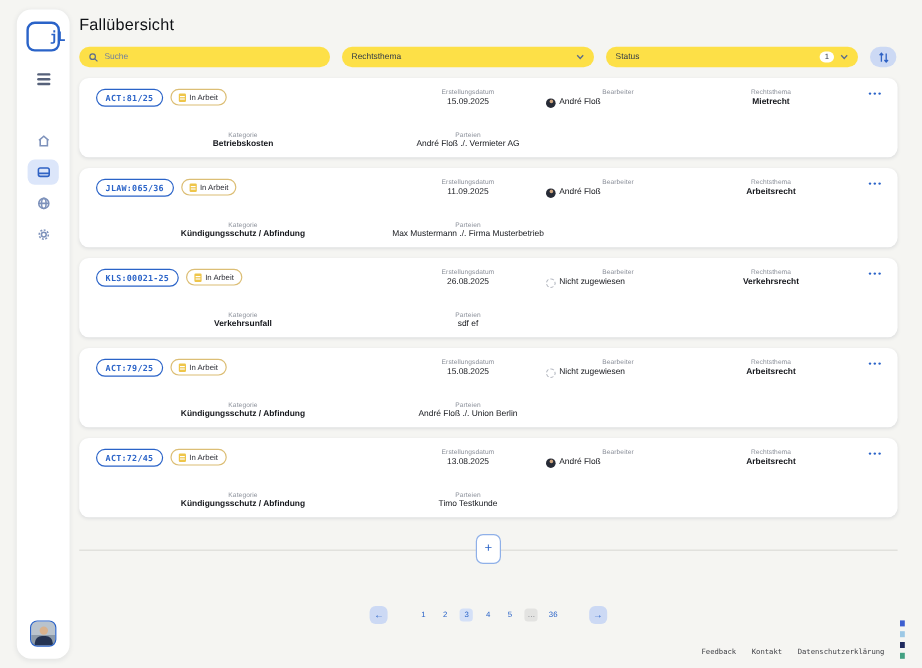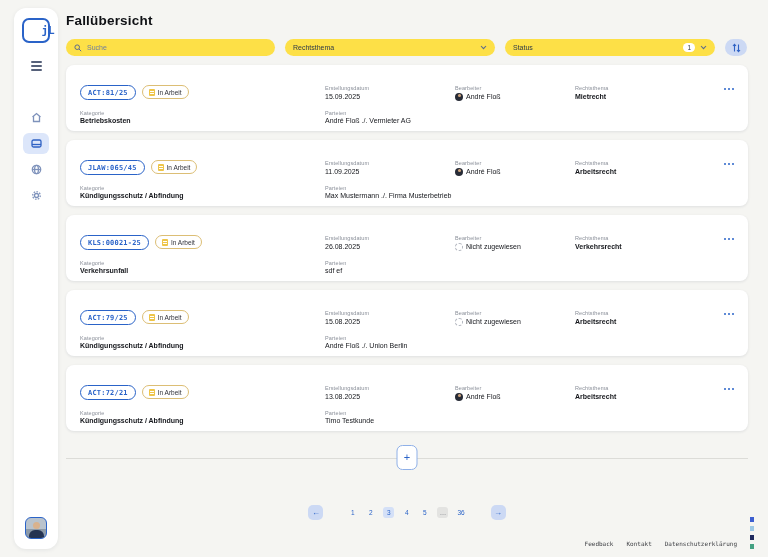--- a/index.html
+++ b/index.html
@@ -22,40 +22,40 @@
   .nav-item.active svg { stroke:#2f62c4; }
   .sidebar-spacer { flex:1; }
   .avatar { width:22px; height:22px; border:1.5px solid #2a63c8; border-radius:6px; overflow:hidden;
             background:linear-gradient(#b9c3cd 0 55%, #8d9aa8 55% 100%); position:relative; cursor:pointer; }
   .avatar .head { position:absolute; top:4px; left:7px; width:7px; height:7px; border-radius:50%; background:#d9b28e; }
   .avatar .body { position:absolute; bottom:0; left:3px; width:15px; height:8px;
                   border-radius:6px 6px 0 0; background:#243352; }
 
   
   .main { position:absolute; left:66px; top:8px; width:682px; }
-  h1 { font-size:13.5px; font-weight:bold; color:#0f1115; margin-top:5px; letter-spacing:.2px; }
+  h1 { font-size:13.5px; font-weight:normal; color:#0f1115; margin-top:5px; letter-spacing:.2px; }
 
   .filter-row { margin-top:11px; display:flex; gap:10px; }
   .control { height:17px; background:#fde047; border-radius:9px; display:flex; align-items:center;
              padding:0 8px; font-size:7px; color:#2f3947; }
   .search { width:209px; gap:5px; }
   .search input { flex:1; border:none; background:transparent; outline:none; font-size:7px;
                   font-family:"Liberation Sans",sans-serif; color:#33405e; }
   .search input::placeholder { color:#6f7d9f; }
   .select { width:210px; cursor:pointer; }
   .select .spacer { flex:1; }
   .count-pill { background:#ffffff; border-radius:5px; padding:1px 4px; font-size:6.5px; color:#2f3947; margin-right:5px; }
   .chev { width:7px; height:5px; }
   .sort-btn { width:22px; justify-content:center; padding:0; cursor:pointer; background:#ccd9f4; }
 
   
   .cards { margin-top:9px; display:flex; flex-direction:column; gap:9px; }
   .card { height:66px; background:#ffffff; border-radius:8px; box-shadow:0 1px 3px rgba(30,40,70,.10);
-          padding:20px 14px 7px; display:grid; grid-template-columns:245px 130px 120px 1fr 24px;
-          grid-template-rows:1fr auto; cursor:pointer; }
+          padding:9px 14px 7px; display:grid; grid-template-columns:245px 130px 120px 1fr 24px;
+          grid-template-rows:1fr auto; cursor:pointer;text-align:center; }
   .badges { grid-column:1; grid-row:1; display:flex; gap:6px; align-items:flex-start; }
   .case-badge { border:1.5px solid #2a63c8; color:#2a63c8; border-radius:8px; padding:2.5px 7px;
                 font:bold 7px "DejaVu Sans Mono",monospace; letter-spacing:.2px; white-space:nowrap; }
   .status-badge { border:1px solid #dcbe75; border-radius:8px; padding:2.5px 6px; display:flex; gap:3px;
                   align-items:center; font-size:6.5px; color:#2f3038; white-space:nowrap; }
   .file-ic { width:6px; height:7px; background:#eec549; border-radius:1px; position:relative; }
   .file-ic:after { content:""; position:absolute; left:1px; top:2px; width:4px; height:1px;
                    background:#fff; box-shadow:0 2px 0 #fff; }
   .field .label { font-size:5.5px; color:#8a8f99; letter-spacing:.1px; }
   .field .value { font-size:7px; color:#15171c; margin-top:1.5px; white-space:nowrap; }
@@ -211,21 +211,21 @@
         </div>
       <button class="dots">
           <i></i>
           <i></i>
           <i></i>
         </button>
     </div>
 
     <div class="card">
       <div class="badges">
-        <span class="case-badge">JLAW:065/45</span>
+        <span class="case-badge">JLAW:065/36</span>
         <span class="status-badge">
           <span class="file-ic"></span>
           <span>In Arbeit</span>
         </span>
       </div>
       <div class="field f-kat">
           <div class="label">Kategorie</div>
           <div class="value bold">Kündigungsschutz / Abfindung</div>
         </div>
       <div class="field f-date">
@@ -325,21 +325,21 @@
         </div>
       <button class="dots">
           <i></i>
           <i></i>
           <i></i>
         </button>
     </div>
 
     <div class="card">
       <div class="badges">
-        <span class="case-badge">ACT:72/21</span>
+        <span class="case-badge">ACT:72/45</span>
         <span class="status-badge">
           <span class="file-ic"></span>
           <span>In Arbeit</span>
         </span>
       </div>
       <div class="field f-kat">
           <div class="label">Kategorie</div>
           <div class="value bold">Kündigungsschutz / Abfindung</div>
         </div>
       <div class="field f-date">

